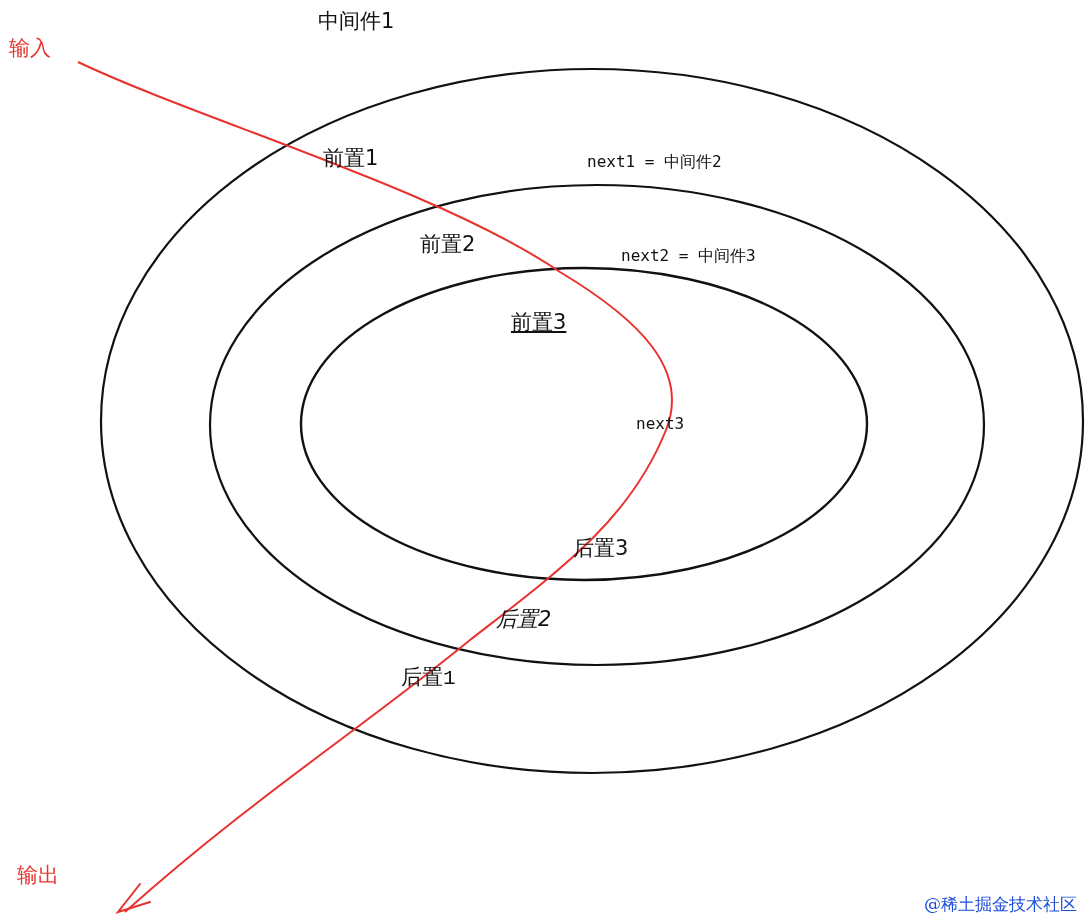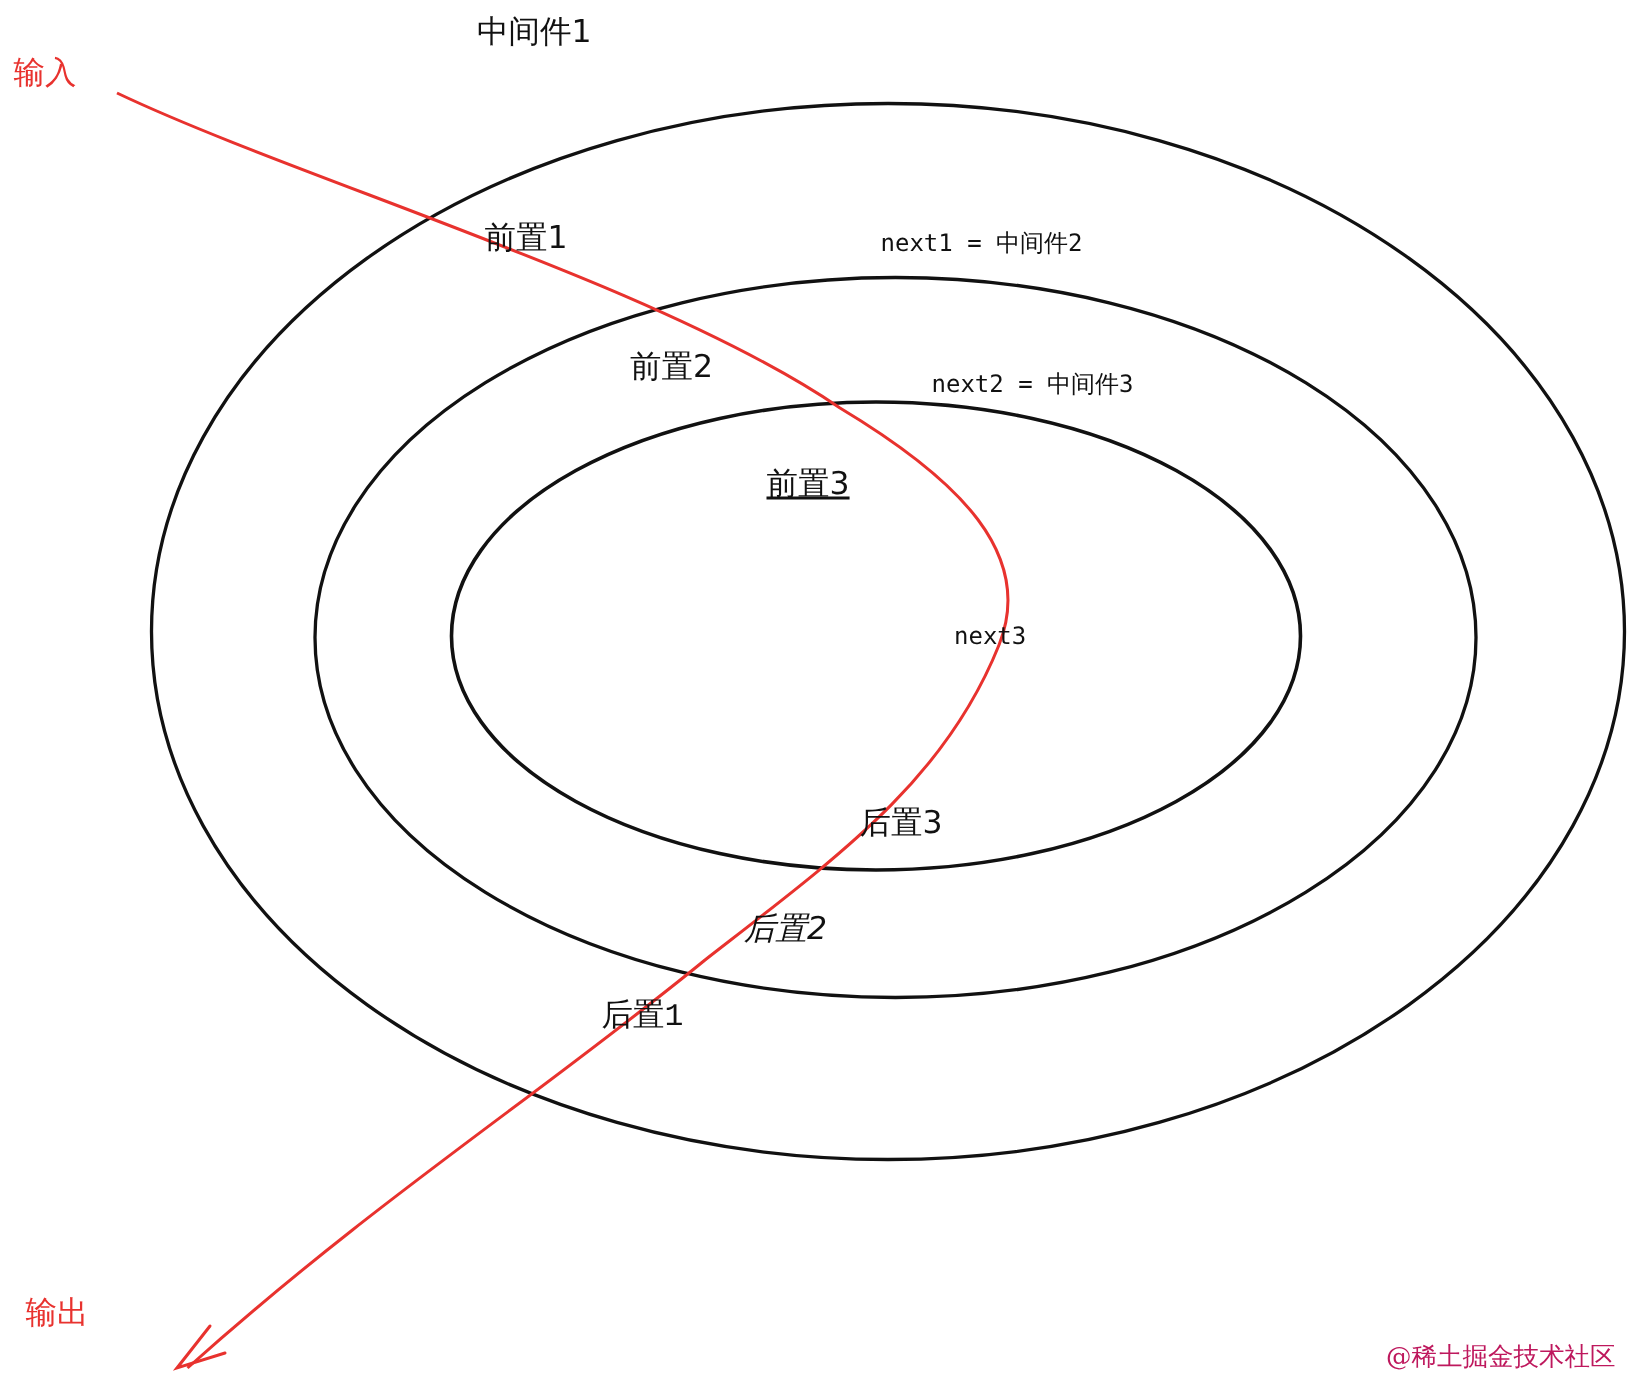--- a/index.html
+++ b/index.html
@@ -2,21 +2,21 @@
 <html><head>
 <meta charset="utf-8">
 <style>
   html, body { margin: 0; padding: 0; background: #ffffff; }
   body { width: 1090px; height: 920px; position: relative; overflow: hidden;
          font-family: "DejaVu Sans", sans-serif; }
   svg.diagram { position: absolute; left: 0; top: 0; }
   .lbl { position: absolute; font-size: 21px; color: #111; white-space: nowrap; line-height: 1; }
   .mono { font-family: "DejaVu Sans Mono", "Liberation Mono", monospace; font-size: 16px; text-align: center; }
   .red { color: #e8322e; font-size: 21px; }
-  .wm { position: absolute; font-size: 17px; color: #be185d; white-space: nowrap;
+  .wm { position: absolute; font-size: 17px; color: #1d4ed8; white-space: nowrap;
         font-family: "DejaVu Serif", serif; }
 </style>
 </head>
 <body>
 
 <svg class="diagram" width="1090" height="920" viewBox="0 0 1090 920">
   <ellipse cx="592" cy="421" rx="491" ry="352" fill="none" stroke="#111" stroke-width="2.2"></ellipse>
   <ellipse cx="597" cy="425" rx="387" ry="240" fill="none" stroke="#111" stroke-width="2.2"></ellipse>
   <ellipse cx="584" cy="424" rx="283" ry="156" fill="none" stroke="#111" stroke-width="2.4"></ellipse>
   <path d="M 78 62 C 200 120, 440 190, 560 272 C 640 320, 690 370, 666 430 C 630 520, 560 570, 470 640 C 360 730, 250 800, 125 912" fill="none" stroke="#e8322e" stroke-width="2"></path>

